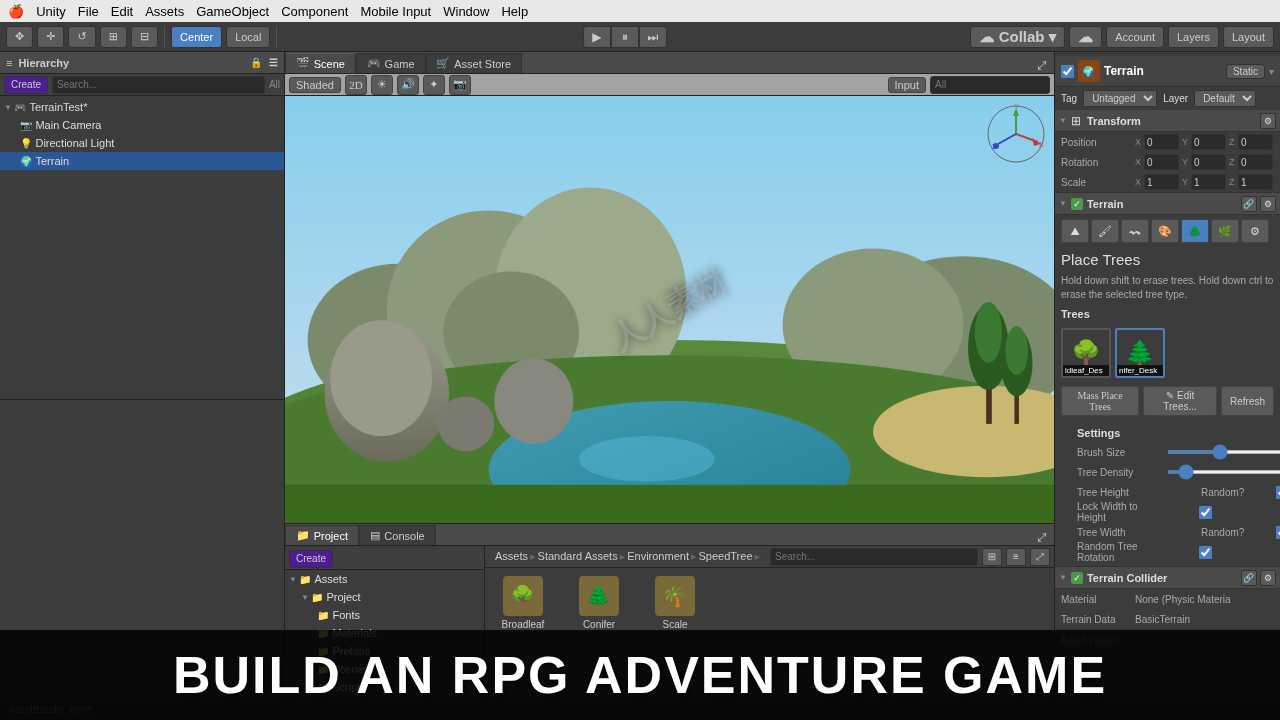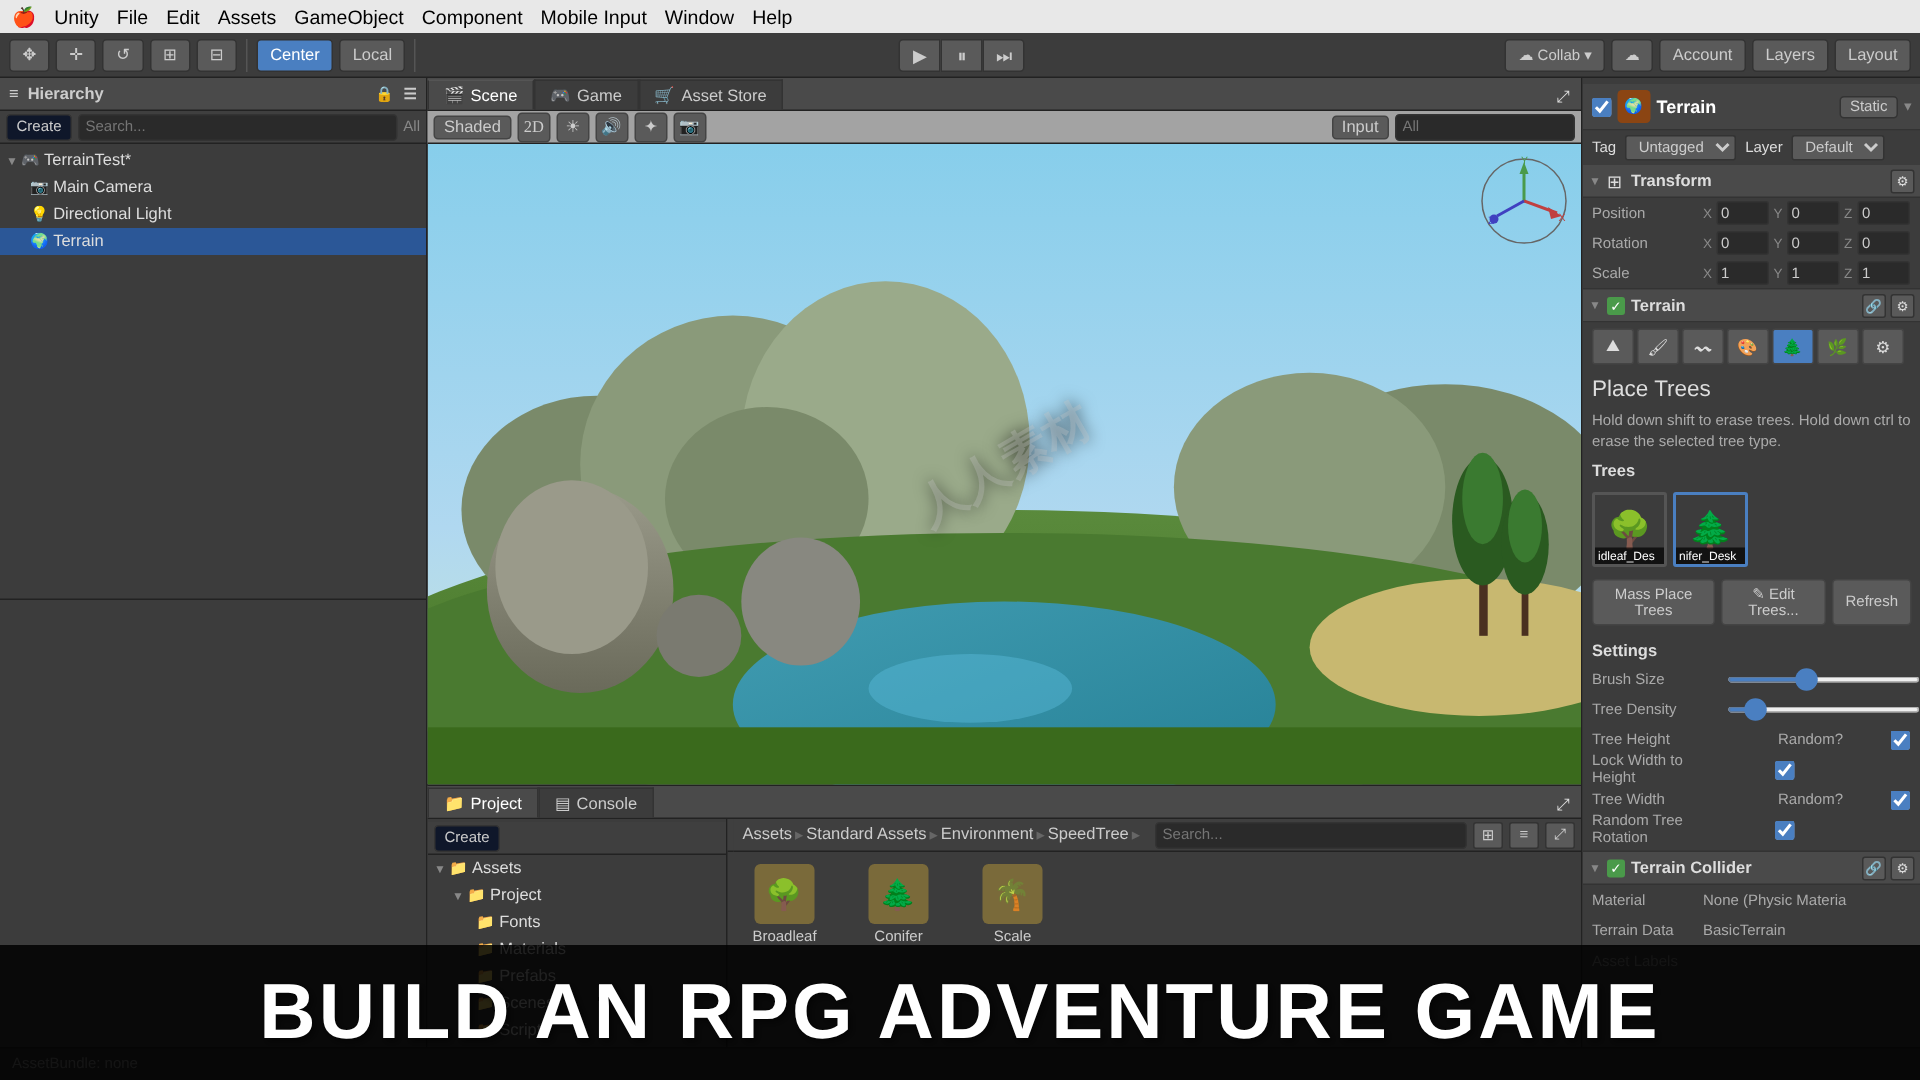--- a/index.html
+++ b/index.html
@@ -58,26 +58,27 @@
       font-size: 12px;
     }
     .play-btn:first-child { border-radius: 3px 0 0 3px; }
     .play-btn:last-child { border-radius: 0 3px 3px 0; }
     .collab-btn {
       background: #5a5a5a;
       border: 1px solid #333;
       border-radius: 3px;
       color: #ccc;
       padding: 2px 8px;
-      font-size: 10px;
+      font-size: 15px;
       cursor: pointer;
       height: 22px;
       display: flex;
       align-items: center;
       gap: 3px;
+      font-weight: bold;
     }
 
     
     .main-area {
       display: flex;
       height: calc(720px - 22px - 30px - 22px);
     }
 
     
     .hierarchy-panel {
@@ -103,21 +104,21 @@
     .panel-toolbar {
       height: 22px;
       background: #3f3f3f;
       border-bottom: 1px solid #222;
       display: flex;
       align-items: center;
       padding: 0 4px;
       gap: 4px;
     }
     .create-btn {
-      background: #0f172a;
+      background: #4c1d95;
       border: 1px solid #333;
       border-radius: 3px;
       color: #ccc;
       padding: 1px 6px;
       font-size: 10px;
       cursor: pointer;
       height: 18px;
     }
     .search-input {
       flex: 1;
@@ -436,40 +437,41 @@
       padding: 4px 6px;
     }
     .mass-place-btn {
       background: #5a5a5a;
       border: 1px solid #444;
       border-radius: 3px;
       color: #ccc;
       padding: 3px 8px;
       font-size: 10px;
       cursor: pointer;
+      font-family: Liberation Serif, serif;
     }
     .edit-trees-btn {
       background: #5a5a5a;
       border: 1px solid #444;
       border-radius: 3px;
       color: #ccc;
       padding: 3px 8px;
       font-size: 10px;
       cursor: pointer;
     }
     .refresh-btn {
       background: #5a5a5a;
       border: 1px solid #444;
       border-radius: 3px;
       color: #ccc;
       padding: 3px 8px;
       font-size: 10px;
       cursor: pointer;
     }
-    .settings-section { padding: 4px 0; }
+    .settings-section { padding: 4px 16px; }
     .settings-label { padding: 3px 6px; font-size: 11px; font-weight: bold; color: #ddd; }
     .setting-row {
       display: flex;
       align-items: center;
       padding: 2px 6px;
       height: 20px;
     }
     .setting-label { color: #aaa; font-size: 10px; width: 90px; flex-shrink: 0; }
     .slider-container { display: flex; align-items: center; flex: 1; gap: 4px; }
     .slider { flex: 1; height: 4px; accent-color: #4a7fc1; }

